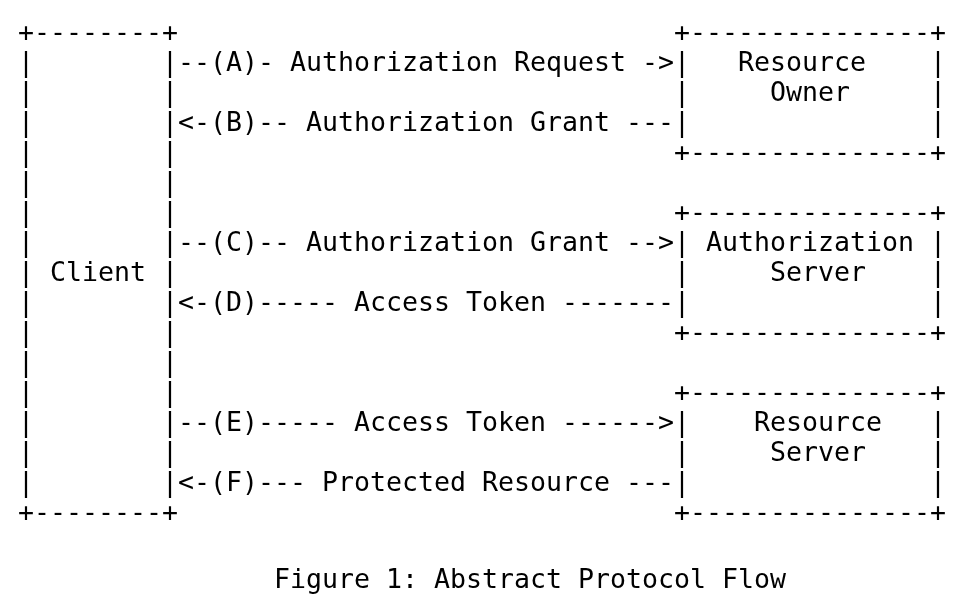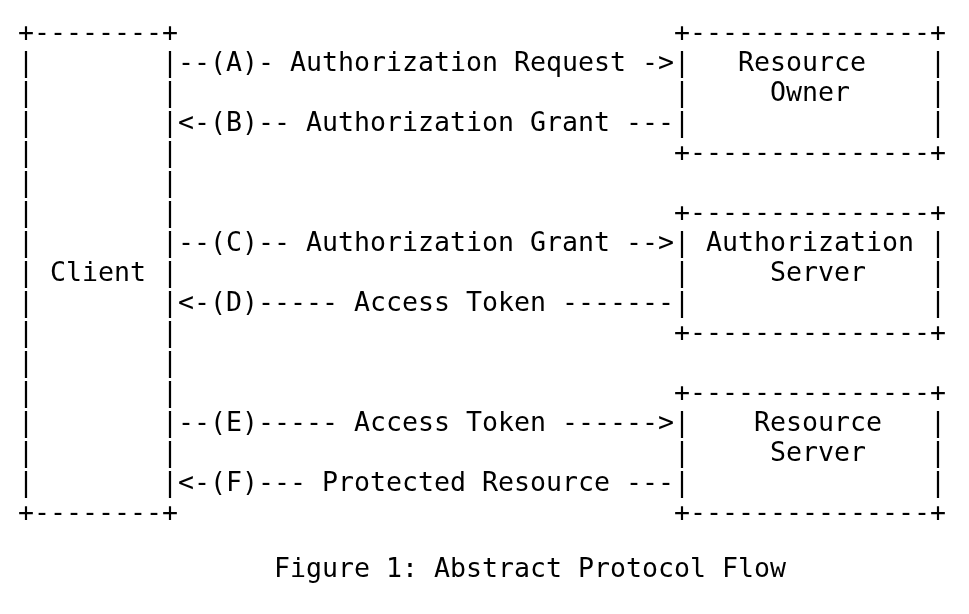--- a/index.html
+++ b/index.html
@@ -18,21 +18,21 @@
     font-size: 26.58px;
     line-height: 30px;
     color: #000000;
   }
   pre {
     margin: 0;
     font: inherit;
     white-space: pre;
   }
   .caption {
-    margin-top: 26px;      
+    margin-top: 37px;      
     padding-left: 16ch;    
   }
 </style>
 </head>
 <body>
 
 <div class="figure">
 
   <pre class="ascii">+--------+                               +---------------+
 |        |--(A)- Authorization Request -&gt;|   Resource    |

